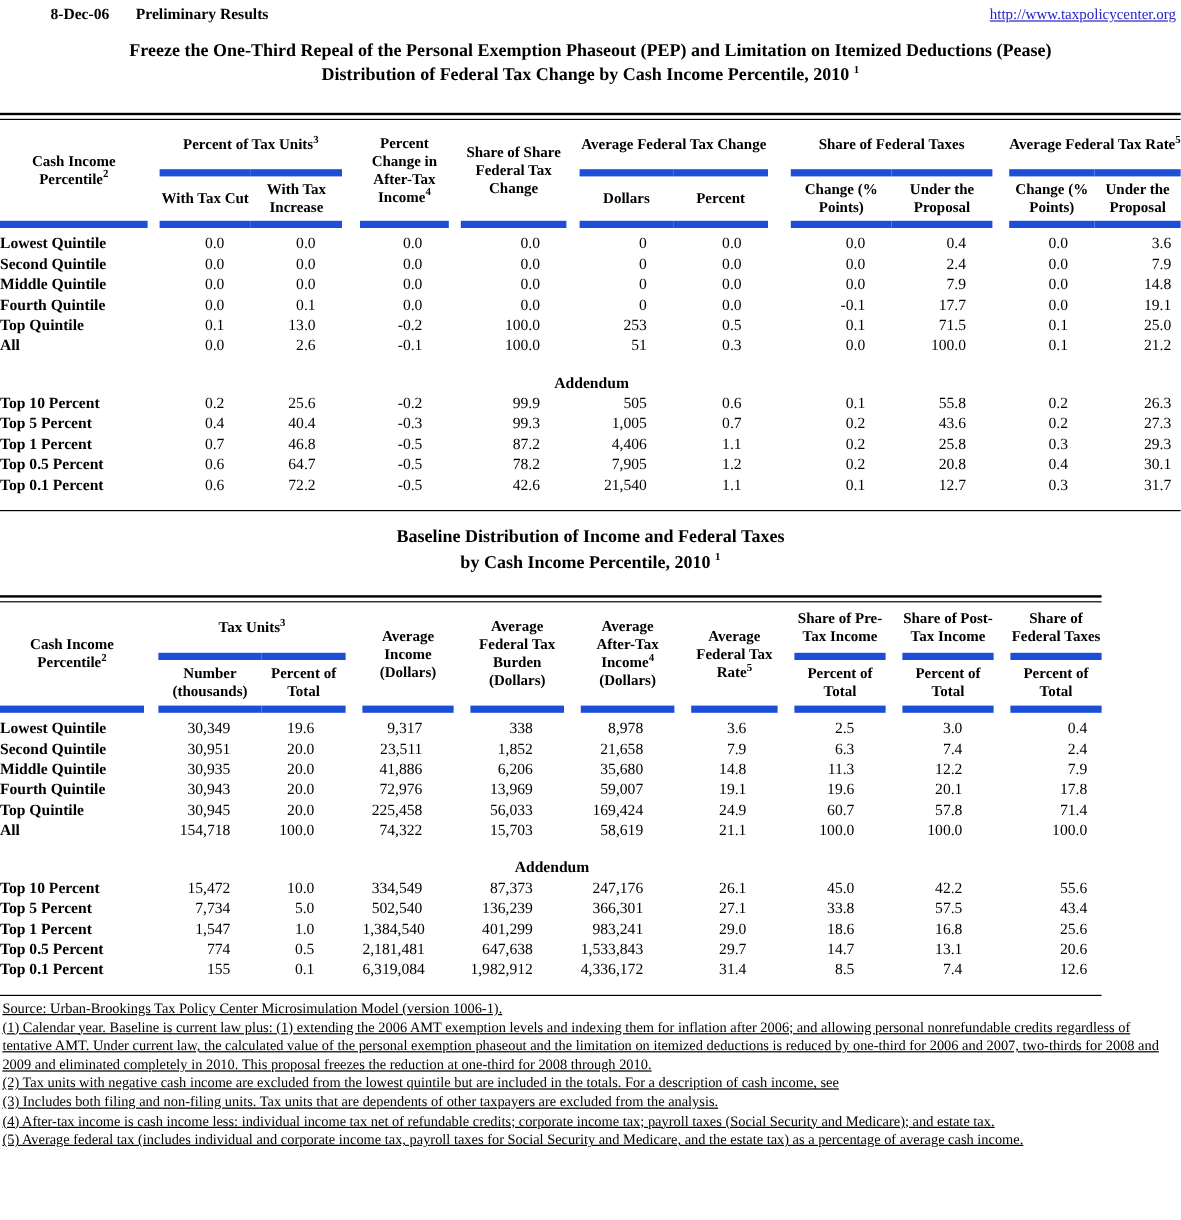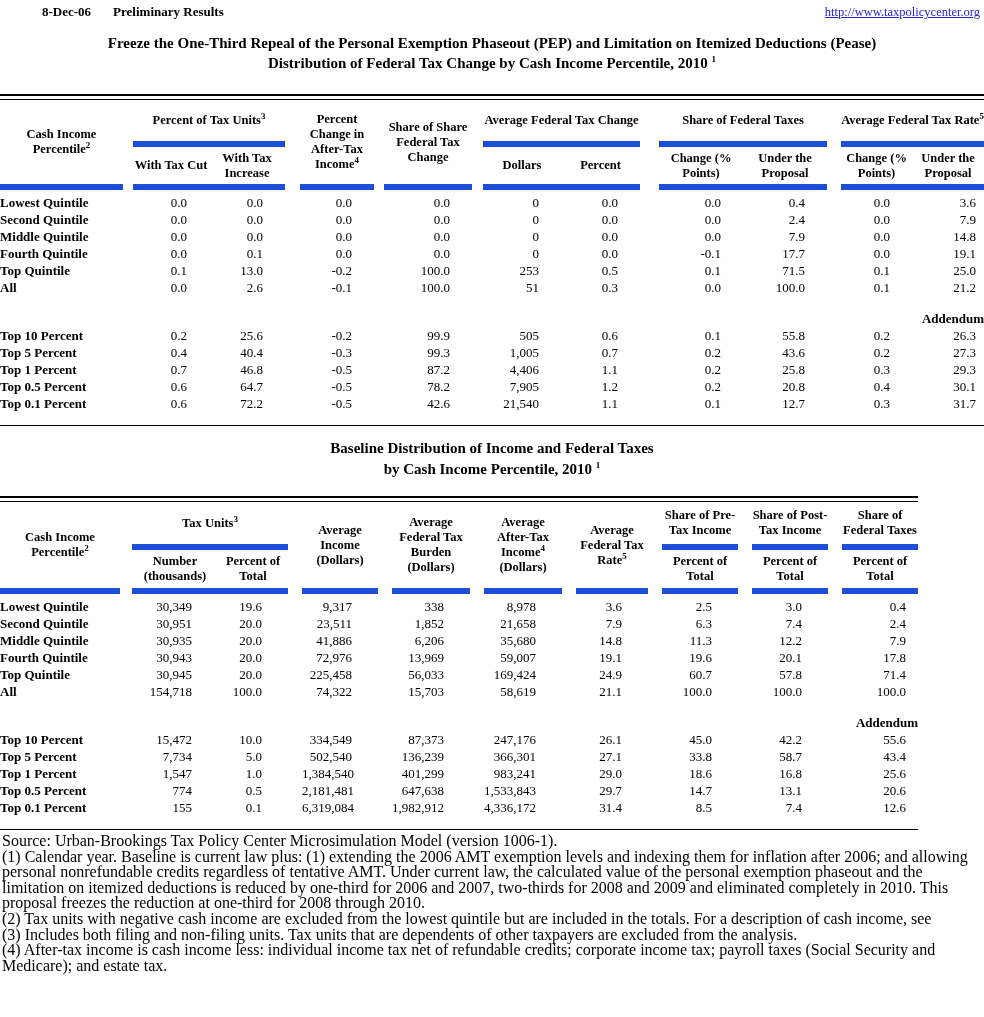--- a/index.html
+++ b/index.html
@@ -45,24 +45,24 @@
   td.num { text-align: right; }
   .t1 td.num { padding-right: 22px; }
   .t2 td.num { padding-right: 26px; }
   .t1 td.num:last-child { padding-right: 8px; }
   .t2 td.num:last-child { padding-right: 12px; }
   td.lbl { text-align: left; font-weight: bold; }
   .t1 td.lbl { padding-right: 30px; }
   .t2 td.lbl { padding-right: 22px; }
   tr.gap td { height: 14px; }
   tr.first-pad td { height: 4px; }
-  td.addendum { text-align: right; font-weight: bold; padding-left: 2px; }
+  td.addendum { text-align: center; font-weight: bold; padding-left: 2px; }
 
   
-  .footnotes { margin-top: 3px; padding: 0 2px; font-size: 16px; line-height: 15.6px; }
+  .footnotes { margin-top: 3px; padding: 0 2px; font-size: 12px; line-height: 15.6px; text-decoration: underline; }
 </style>
 </head>
 <body>
 
 <div class="top-bar">
   <span class="top-date">8-Dec-06</span>
   <span class="top-status">Preliminary Results</span>
   <a class="top-link">http://www.taxpolicycenter.org</a>
 </div>
 
@@ -573,21 +573,21 @@
             <td class="num">502,540</td>
             <td class="sp"></td>
             <td class="num">136,239</td>
             <td class="sp"></td>
             <td class="num">366,301</td>
             <td class="sp"></td>
             <td class="num">27.1</td>
             <td class="sp"></td>
             <td class="num">33.8</td>
             <td class="sp"></td>
-            <td class="num">58.7</td>
+            <td class="num">57.5</td>
             <td class="sp"></td>
             <td class="num">43.4</td>
           </tr>
           <tr>
             <td class="lbl">Top 1 Percent</td>
             <td class="sp"></td>
             <td class="num">1,547</td>
             <td class="num">1.0</td>
             <td class="sp"></td>
             <td class="num">1,384,540</td>
@@ -648,13 +648,14 @@
     </table>
   </div>
 </div>
 
 <div class="footnotes">
   <div>Source: Urban-Brookings Tax Policy Center Microsimulation Model (version 1006-1).</div>
   <div>(1) Calendar year. Baseline is current law plus: (1) extending the 2006 AMT exemption levels and indexing them for inflation after 2006; and allowing personal nonrefundable credits regardless of tentative AMT.  Under current law, the calculated value of the personal exemption phaseout and the limitation on itemized deductions is reduced by one-third for 2006 and 2007, two-thirds for 2008 and 2009 and eliminated completely in 2010.  This proposal freezes the reduction at one-third for 2008 through 2010.</div>
   <div>(2) Tax units with negative cash income are excluded from the lowest quintile but are included in the totals. For a description of cash income, see</div>
   <div>(3) Includes both filing and non-filing units.  Tax units that are dependents of other taxpayers are excluded from the analysis.</div>
   <div>(4) After-tax income is cash income less: individual income tax net of refundable credits; corporate income tax; payroll taxes (Social Security and Medicare); and estate tax.</div>
+  <div>(5) Average federal tax (includes individual and corporate income tax, payroll taxes for Social Security and Medicare, and the estate tax) as a percentage of average cash income.</div>
 </div>
 
 </body></html>

